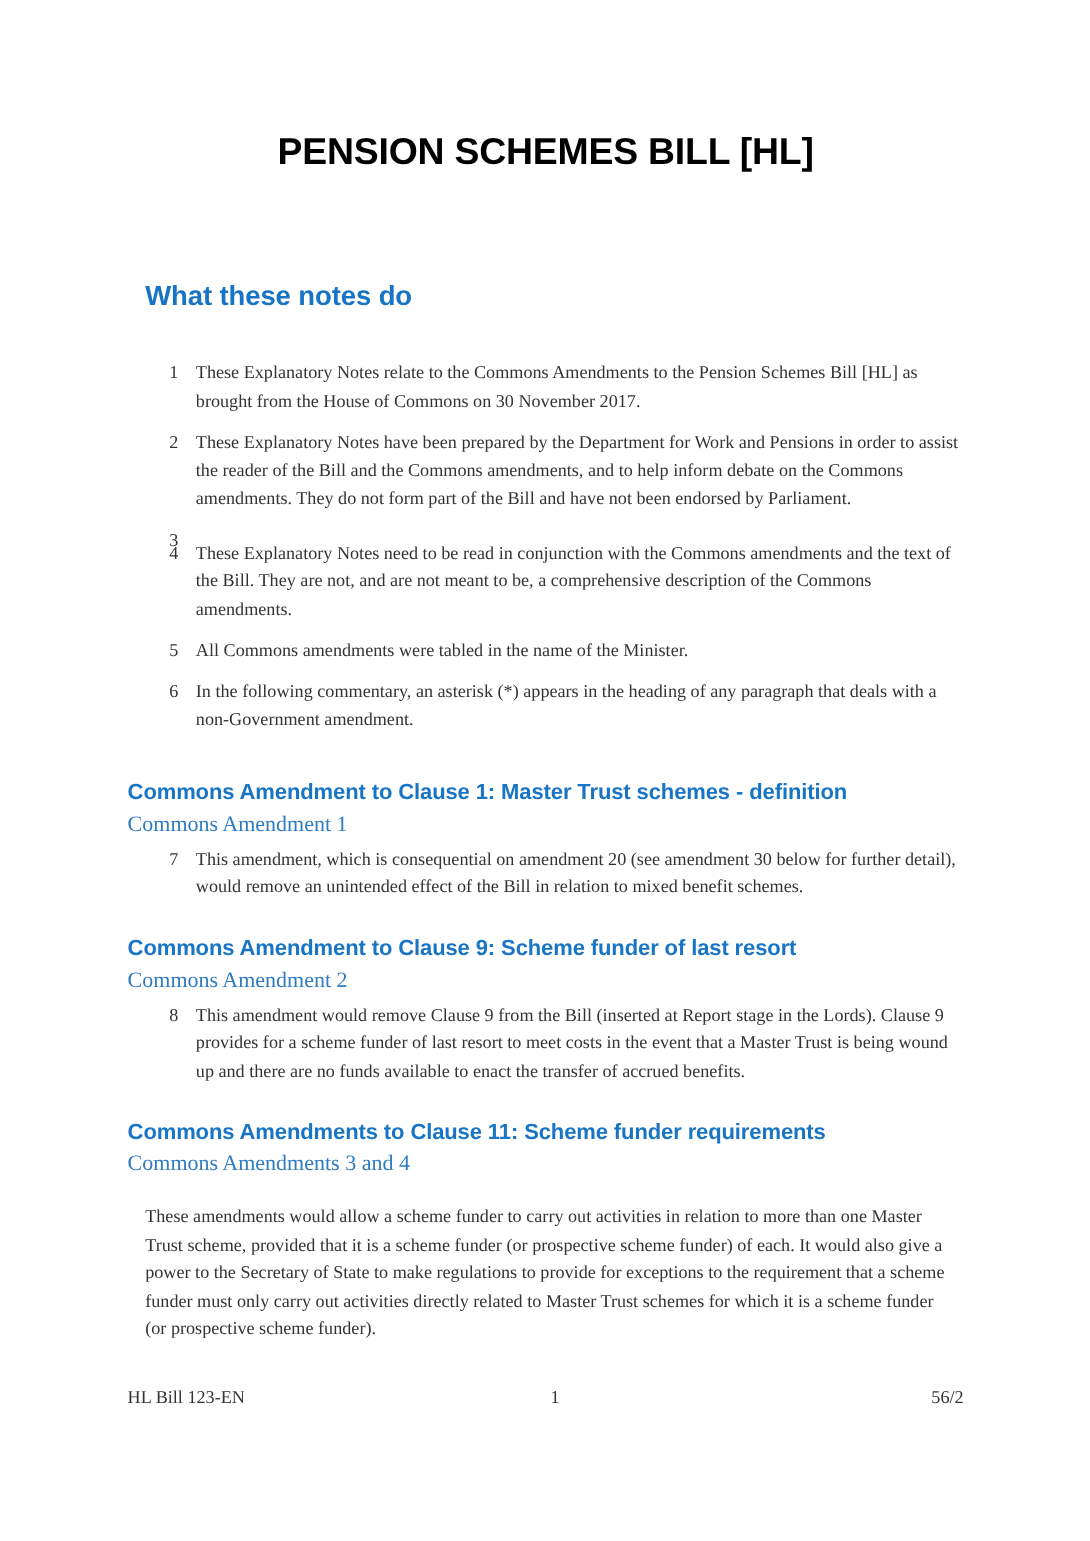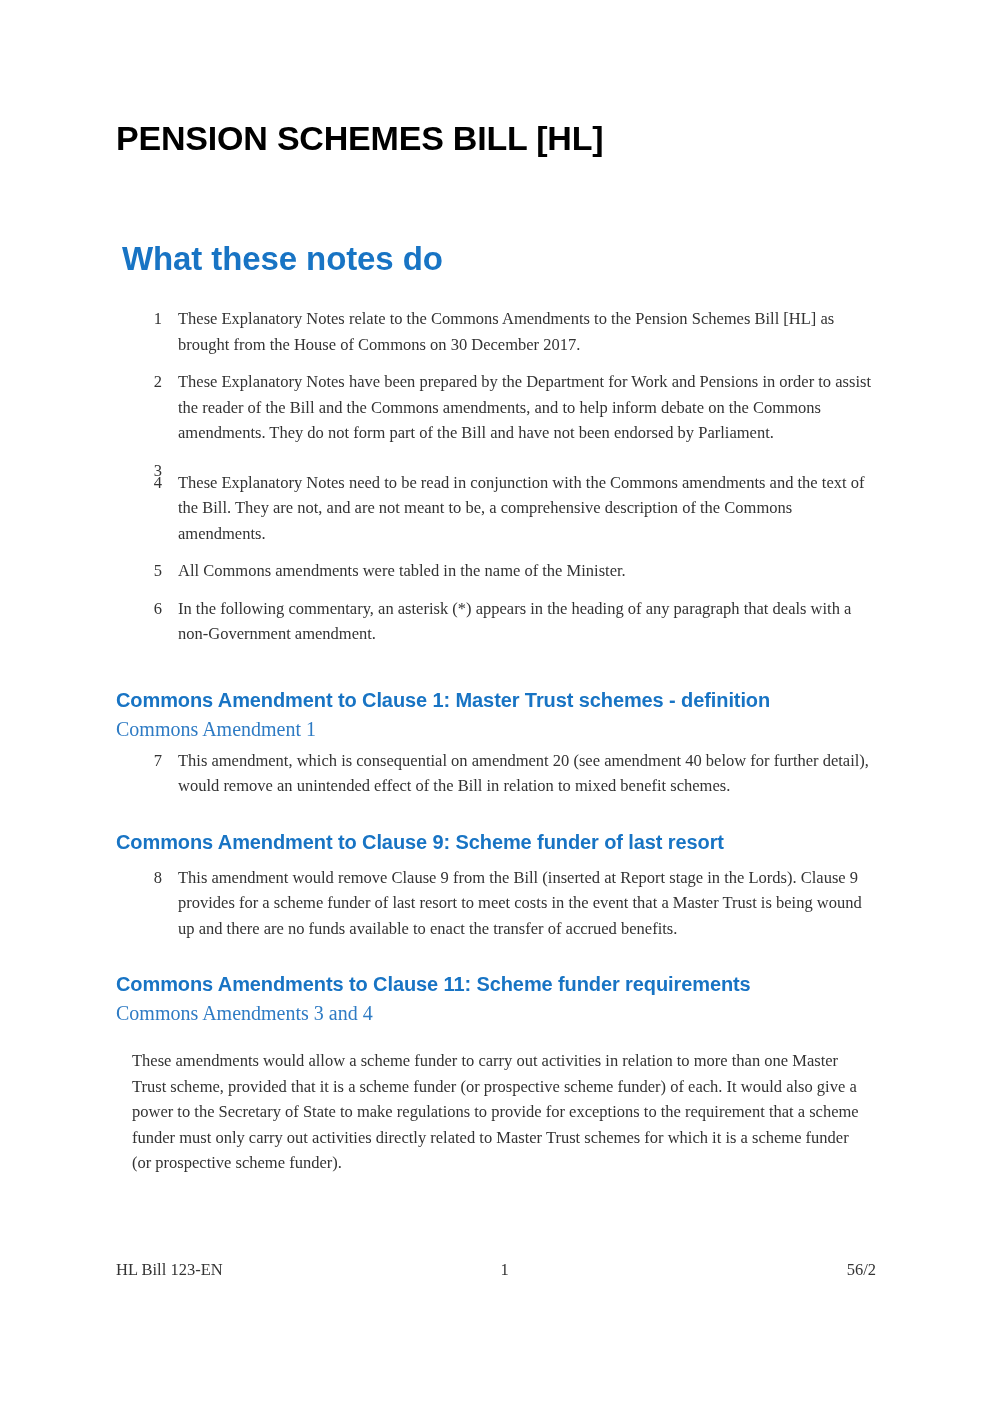--- a/index.html
+++ b/index.html
@@ -26,43 +26,44 @@
   .doc-title {
     font-family: "Liberation Sans Narrow", "Liberation Sans", sans-serif;
     font-weight: bold;
     font-stretch: condensed;
     font-size: 34px;
     line-height: 40px;
     color: #000000;
     letter-spacing: -0.2px;
     margin: 0;
     padding-top: 118px;
+    text-align: center;
   }
   .doc-subtitle {
     font-family: "Liberation Sans Narrow", "Liberation Sans", sans-serif;
     font-weight: normal;
     font-stretch: condensed;
     font-size: 33px;
     line-height: 42px;
     color: #000000;
     letter-spacing: -0.1px;
     margin: 0;
     padding-top: 14px;
     max-width: 720px;
   }
 
   
   .h-section {
     font-family: "Liberation Sans Narrow", "Liberation Sans", sans-serif;
     font-weight: bold;
     font-stretch: condensed;
-    font-size: 33px;
+    font-size: 25px;
     line-height: 30px;
     color: #1874C4;
-    margin: 6px;
+    margin: 16px;
     letter-spacing: -0.1px;
   }
   .h-clause {
     font-family: "Liberation Sans Narrow", "Liberation Sans", sans-serif;
     font-weight: bold;
     font-stretch: condensed;
     font-size: 20px;
     line-height: 26px;
     color: #1874C4;
     margin: 0;
@@ -140,21 +141,21 @@
 
     <h1 class="doc-title">PENSION SCHEMES BILL [HL]</h1>
 
     <div class="sp-notesdo"></div>
 
     <h3 class="h-section">What these notes do</h3>
     <div class="sp-afterh1"></div>
 
     <div class="note">
       <span class="num">1</span>
-      <span>These Explanatory Notes relate to the Commons Amendments to the Pension Schemes Bill [HL] as brought from the House of Commons on 30 December 2017.</span>
+      <span>These Explanatory Notes relate to the Commons Amendments to the Pension Schemes Bill [HL] as brought from the House of Commons on 30 November 2017.</span>
     </div>
     <div class="gap-note"></div>
 
     <div class="note">
       <span class="num">2</span>
       <span>These Explanatory Notes have been prepared by the Department for Work and Pensions in order to assist the reader of the Bill and the Commons amendments, and to help inform debate on the Commons amendments. They do not form part of the Bill and have not been endorsed by Parliament.</span>
     </div>
     <div class="gap-note"></div>
 
     <div class="note">
@@ -182,27 +183,28 @@
     <div class="sp-commentary"></div>
 
     <div class="sp-h2"></div>
 
     <h4 class="h-clause">Commons Amendment to Clause 1: Master Trust schemes - definition</h4>
     <div class="sp-h3"></div>
     <div class="h-amend">Commons Amendment 1</div>
     <div class="sp-afterh3"></div>
     <div class="note">
       <span class="num">7</span>
-      <span>This amendment, which is consequential on amendment 20 (see amendment 40 below for further detail), would remove an unintended effect of the Bill in relation to mixed benefit schemes.</span>
+      <span>This amendment, which is consequential on amendment 20 (see amendment 30 below for further detail), would remove an unintended effect of the Bill in relation to mixed benefit schemes.</span>
     </div>
 
     <div class="sp-block"></div>
 
     <h4 class="h-clause">Commons Amendment to Clause 9: Scheme funder of last resort</h4>
     <div class="sp-h3"></div>
+    <div class="h-amend">Commons Amendment 2</div>
     <div class="sp-afterh3"></div>
     <div class="note">
       <span class="num">8</span>
       <span>This amendment would remove Clause 9 from the Bill (inserted at Report stage in the Lords). Clause 9 provides for a scheme funder of last resort to meet costs in the event that a Master Trust is being wound up and there are no funds available to enact the transfer of accrued benefits.</span>
     </div>
 
     <div class="sp-block"></div>
 
     <h4 class="h-clause">Commons Amendments to Clause 11: Scheme funder requirements</h4>
     <div class="sp-h3"></div>

